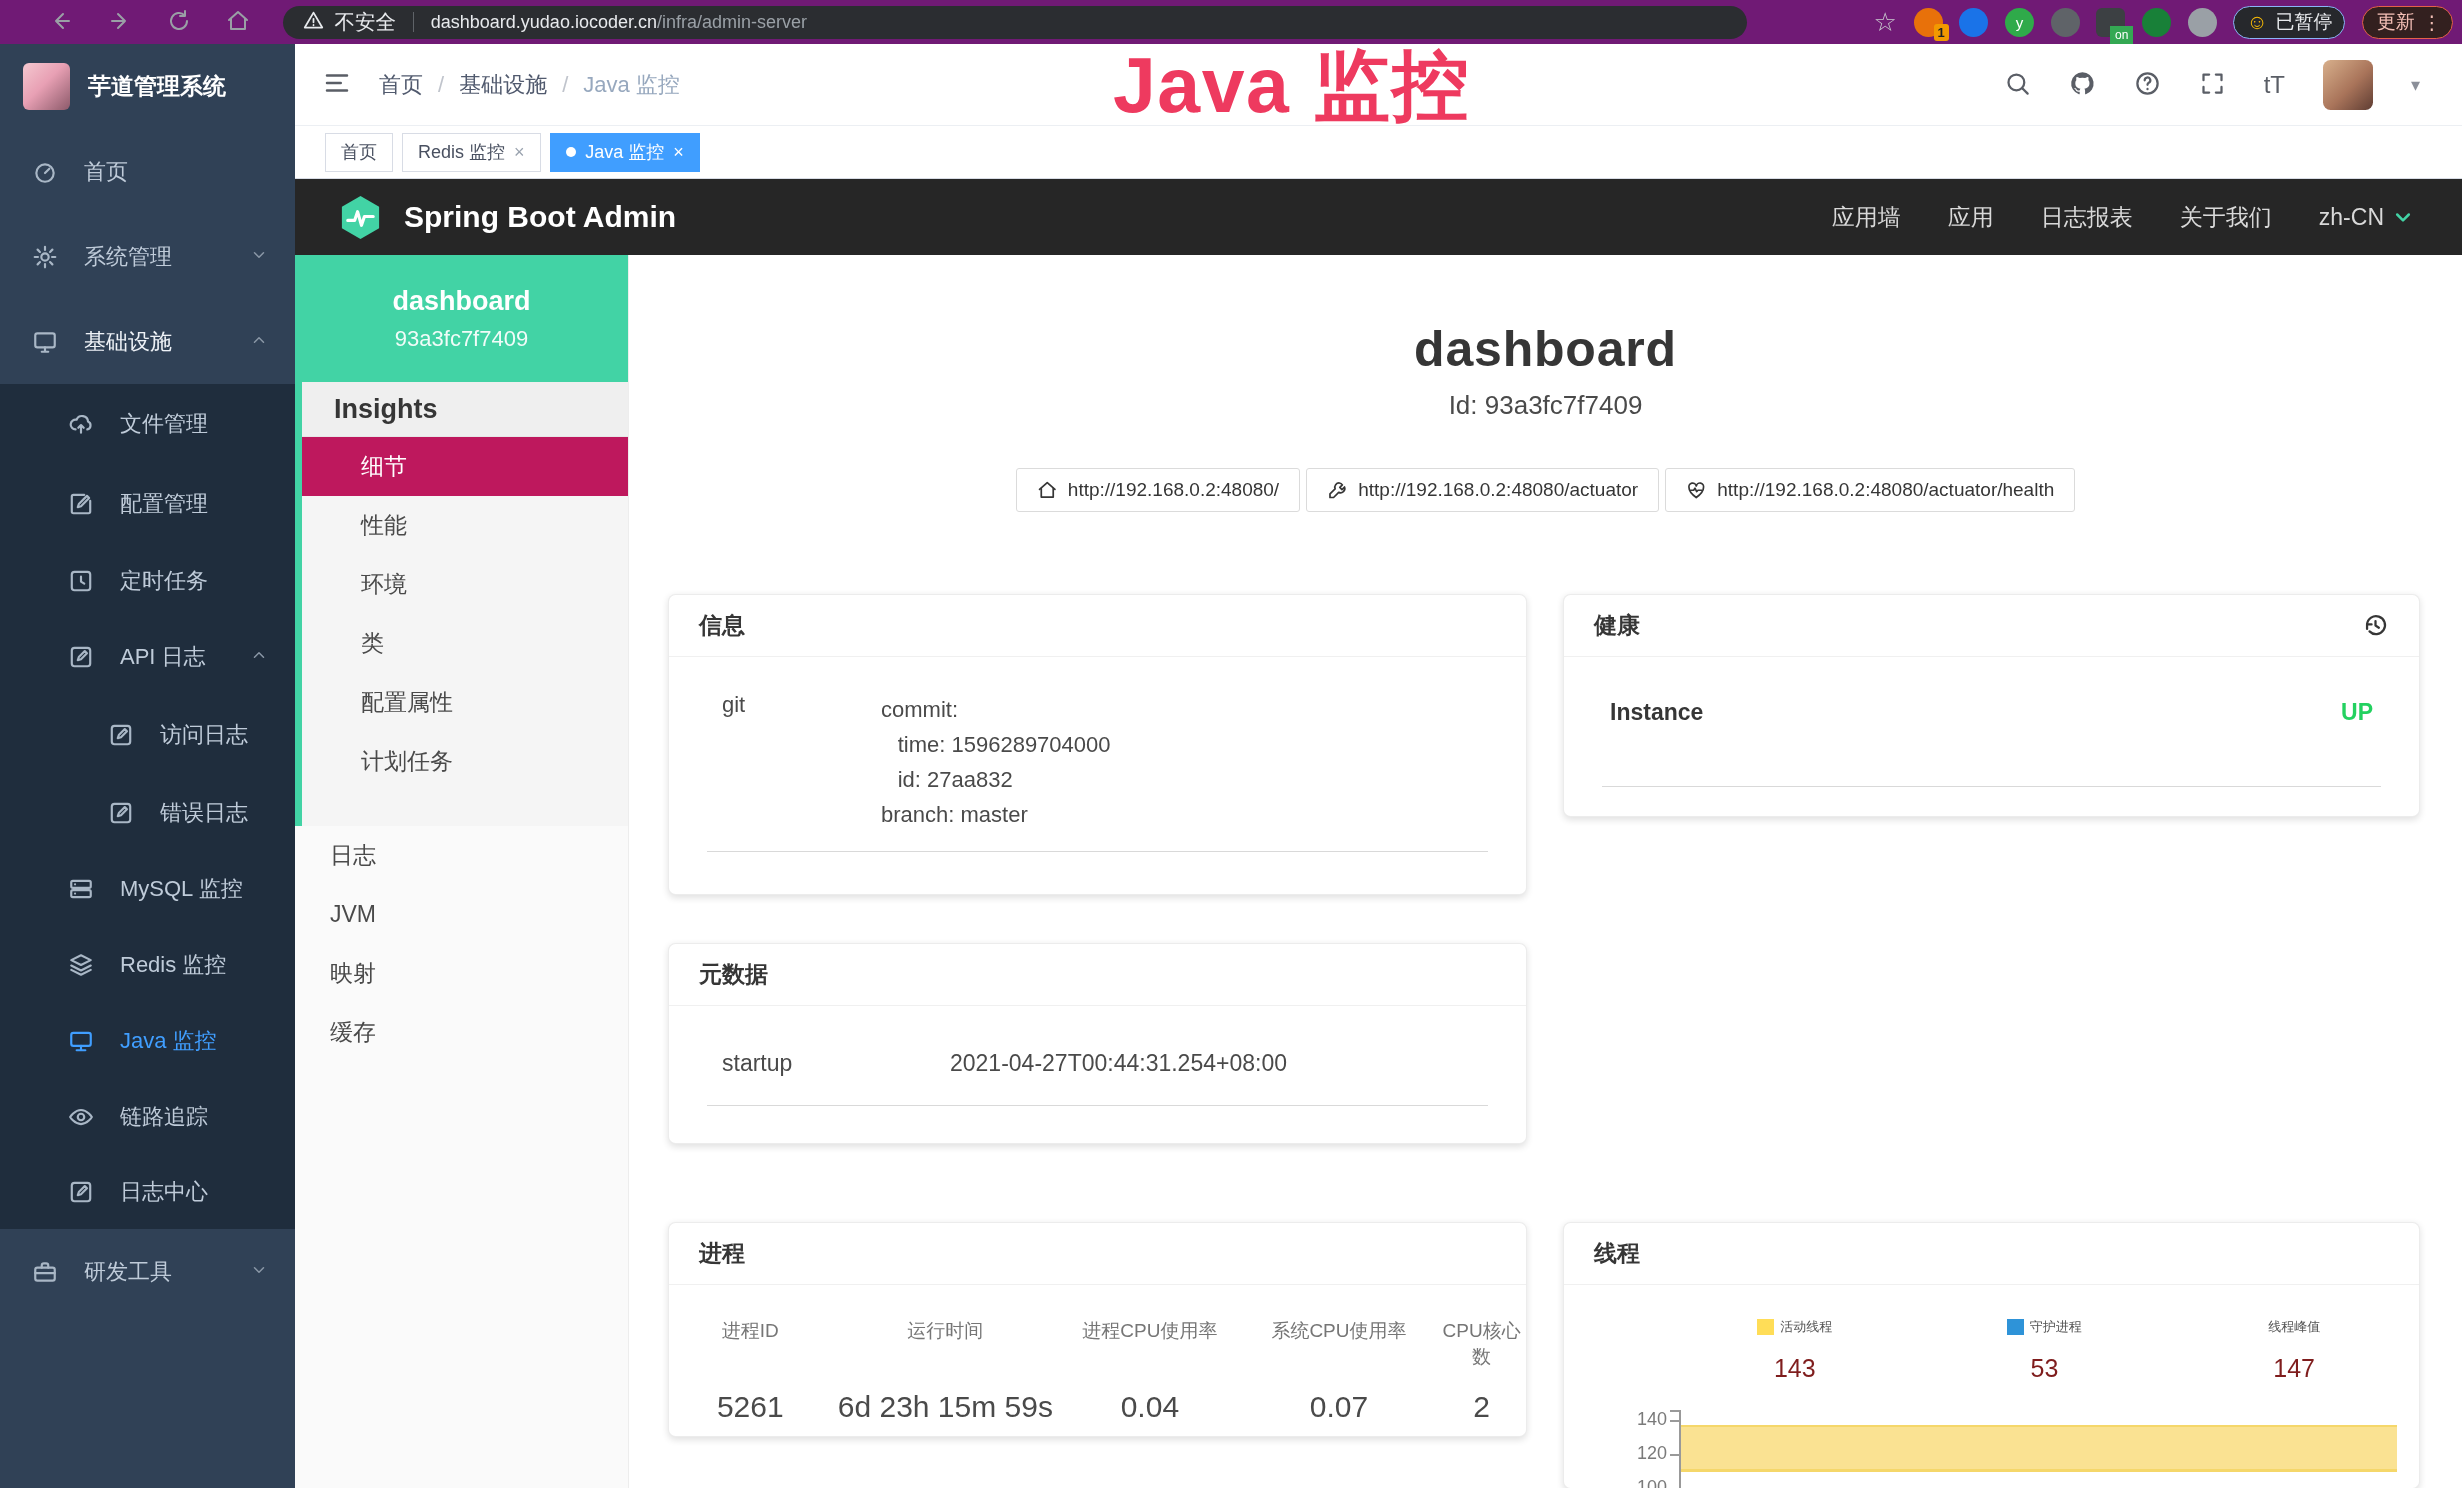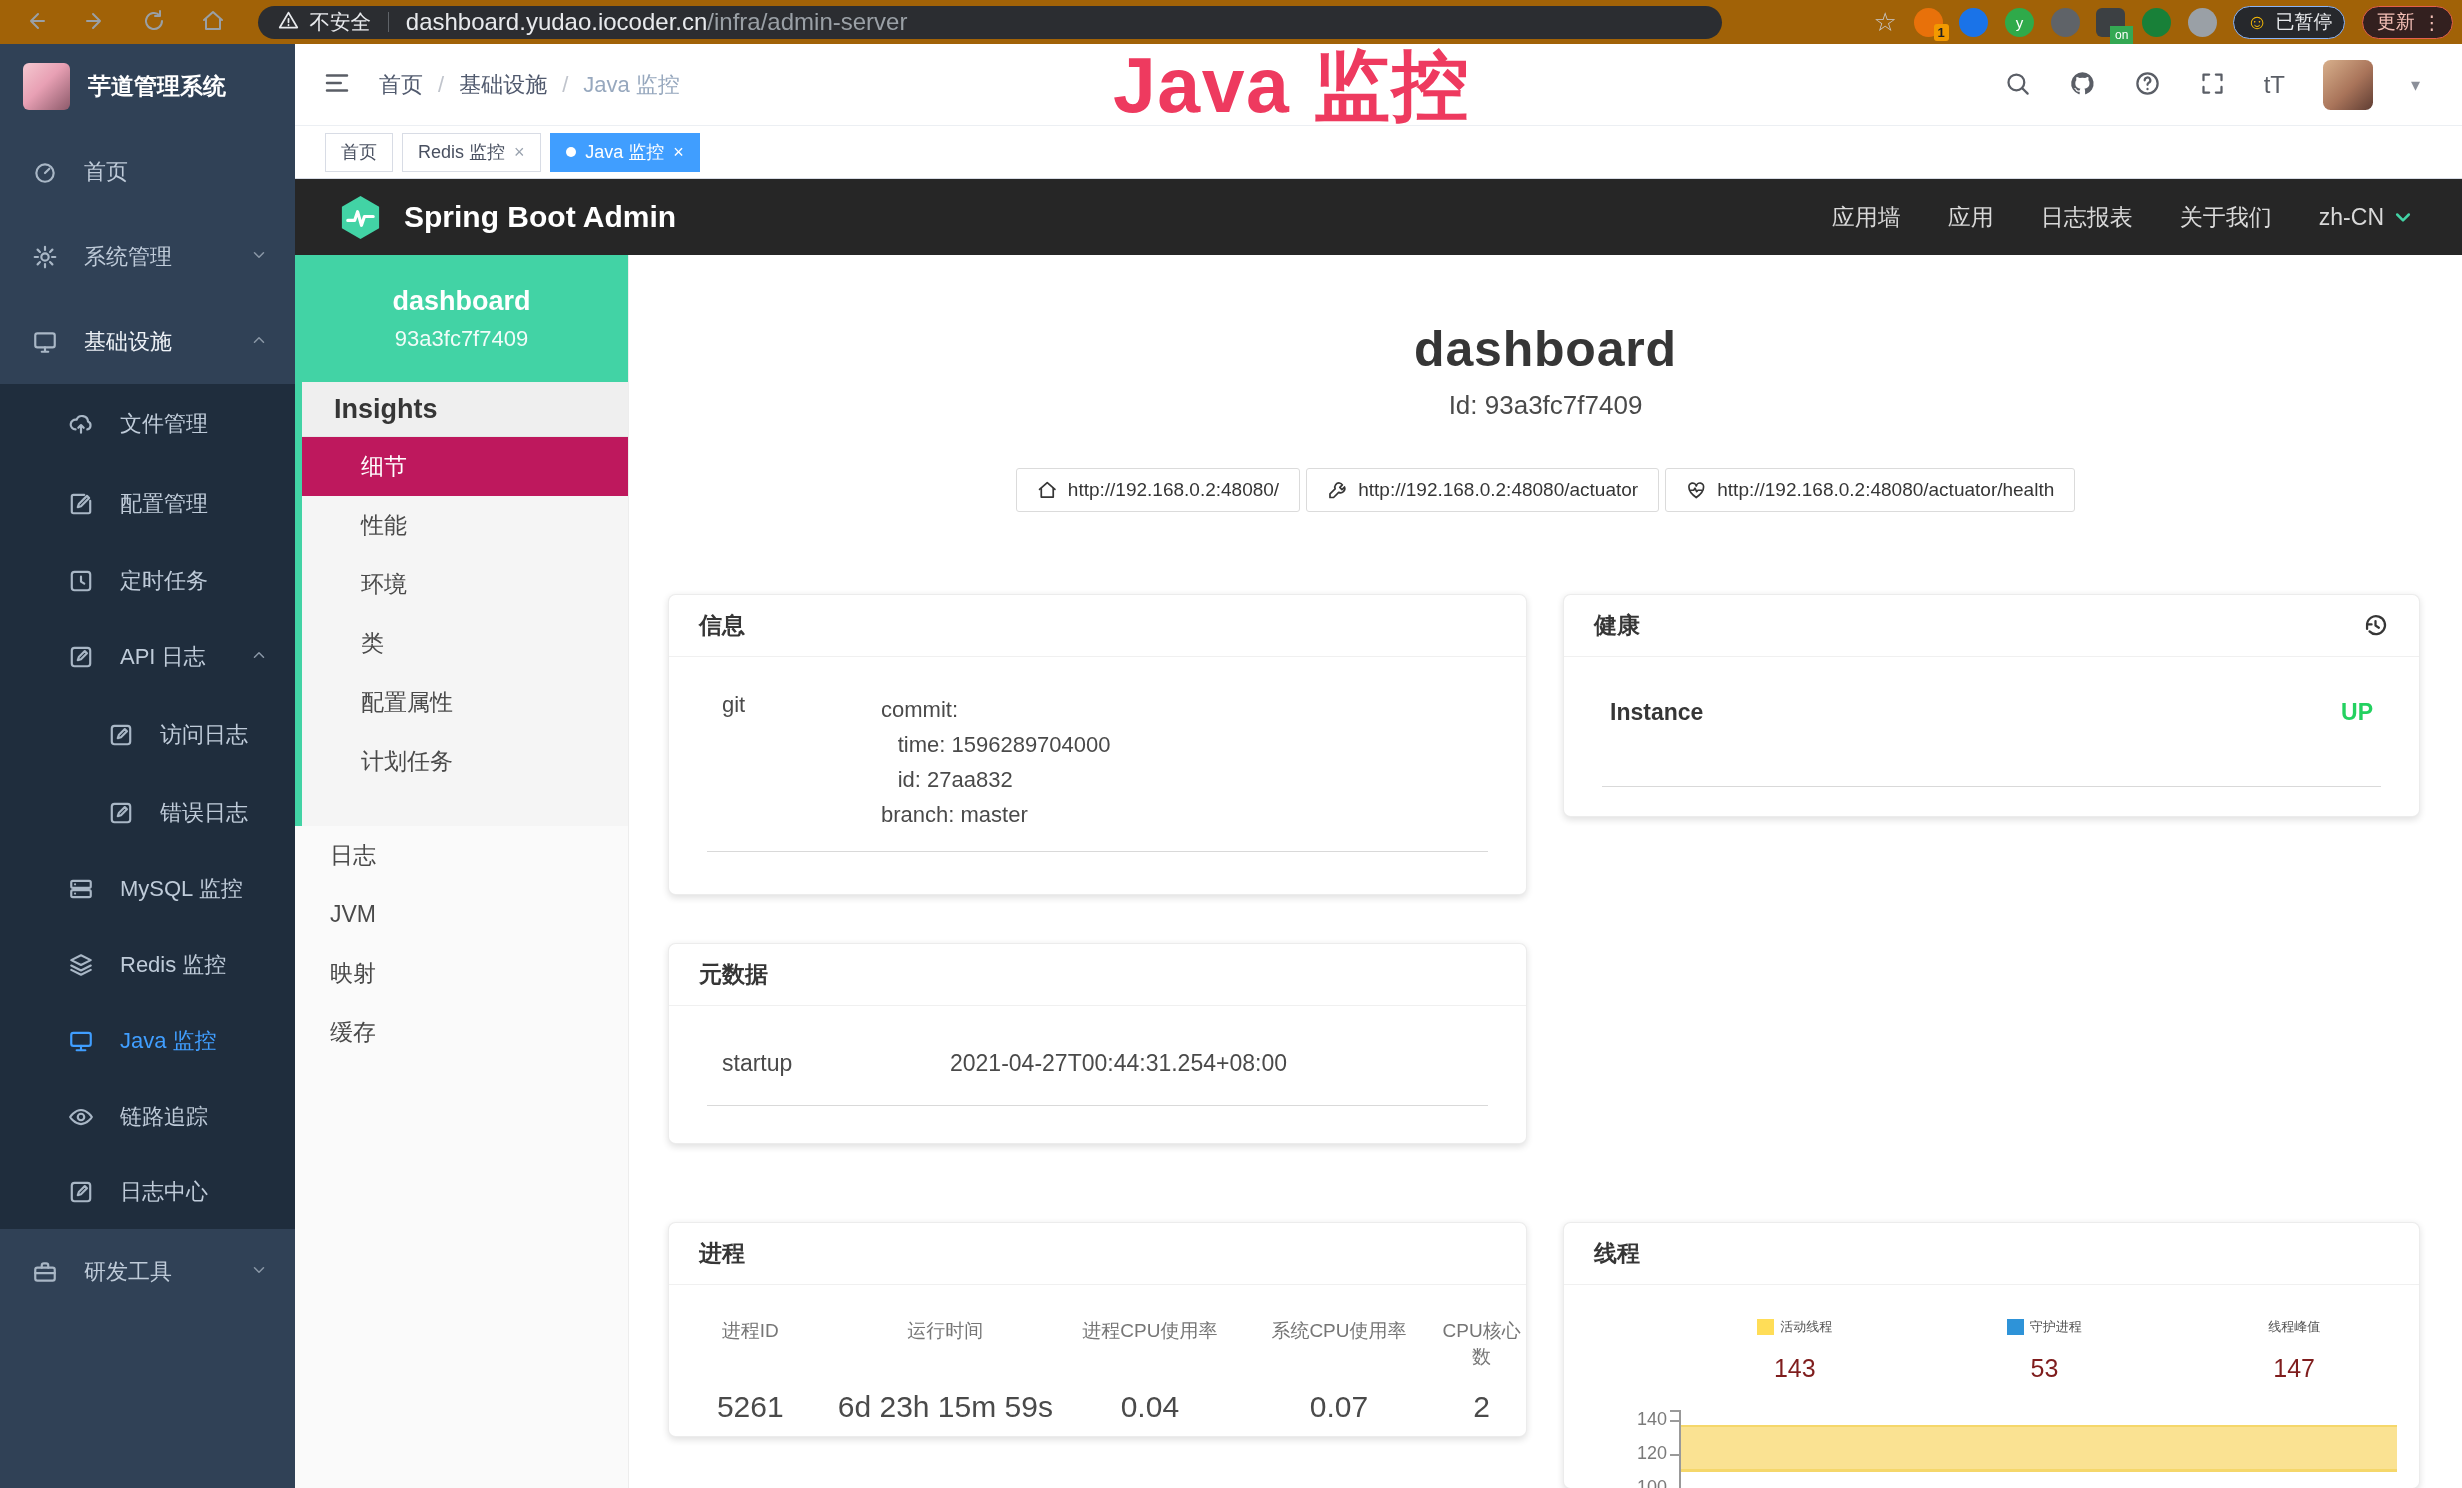--- a/index.html
+++ b/index.html
@@ -1,27 +1,27 @@
 <!DOCTYPE html>
 <html style="font-size:12px"><head>
 <meta charset="utf-8">
 <style>
   * { margin:0; padding:0; box-sizing:border-box; }
   body { font-family:"Liberation Sans","DejaVu Sans",sans-serif; background:#fff; }
   .canvas { position:relative; width:2462px; height:1489px; overflow:hidden; background:#fff; }
 
   
-  .browser-bar { position:absolute; left:0; top:0; width:2462px; height:44px; background:#a16207; display:flex; align-items:center; z-index:5; }
+  .browser-bar { position:absolute; left:0; top:0; width:2462px; height:44px; background:#701a75; display:flex; align-items:center; z-index:5;padding-left:25px; }
   .bnav { display:flex; align-items:center; gap:35px; padding-left:24px; color:#9aa0a6; }
   .bnav svg { width:24px; height:24px; stroke:#9aa0a6; }
   .omnibox { margin-left:33px; width:1464px; height:33px; background:#2b2d31; border-radius:16.7px; display:flex; align-items:center; padding:0 20px; gap:10.6px; }
   .omnibox .warn svg { width:21px; height:21px; stroke:#e8eaed; }
   .sec-label { font-size:20.5px; color:#e8eaed; }
   .omni-div { width:1.5px; height:20px; background:#5f6368; margin:0 6px; }
-  .url { font-size:24px; color:#e8eaed; white-space:nowrap; }
+  .url { font-size:18px; color:#e8eaed; white-space:nowrap; }
   .url .path { color:#9aa0a6; }
   .browser-right { margin-left:auto; display:flex; align-items:center; gap:16.7px; padding-right:9px; }
   .star { font-size:26px; color:#c9cbcf; }
   .ext { position:relative; width:29px; height:29px; border-radius:50%; display:flex; align-items:center; justify-content:center; font-size:15px; color:#fff; }
   .ext-badge { position:absolute; right:-6px; bottom:-4.6px; background:#f29900; color:#1e2023; font-size:13px; line-height:1; padding:2.3px 3.8px; border-radius:3px; font-weight:bold; }
   .ext-on { position:absolute; right:-7.6px; bottom:-7.6px; background:#34a853; color:#fff; font-size:12px; line-height:1; padding:3px 4.6px; border-radius:0; }
   .chip-paused { height:33px; border:1.5px solid #8ab4f8; border-radius:16.7px; display:flex; align-items:center; gap:7.6px; padding:0 12px; color:#e8eaed; font-size:19px; background:#26282c; }
   .chip-paused .face { color:#fbbc04; font-size:21px; }
   .btn-update { height:33px; border:1.5px solid #e5604a; border-radius:16.7px; display:flex; align-items:center; gap:7.6px; padding:0 10.6px 0 13.7px; color:#f3beb5; font-size:19px; background:#33201f; }
 

